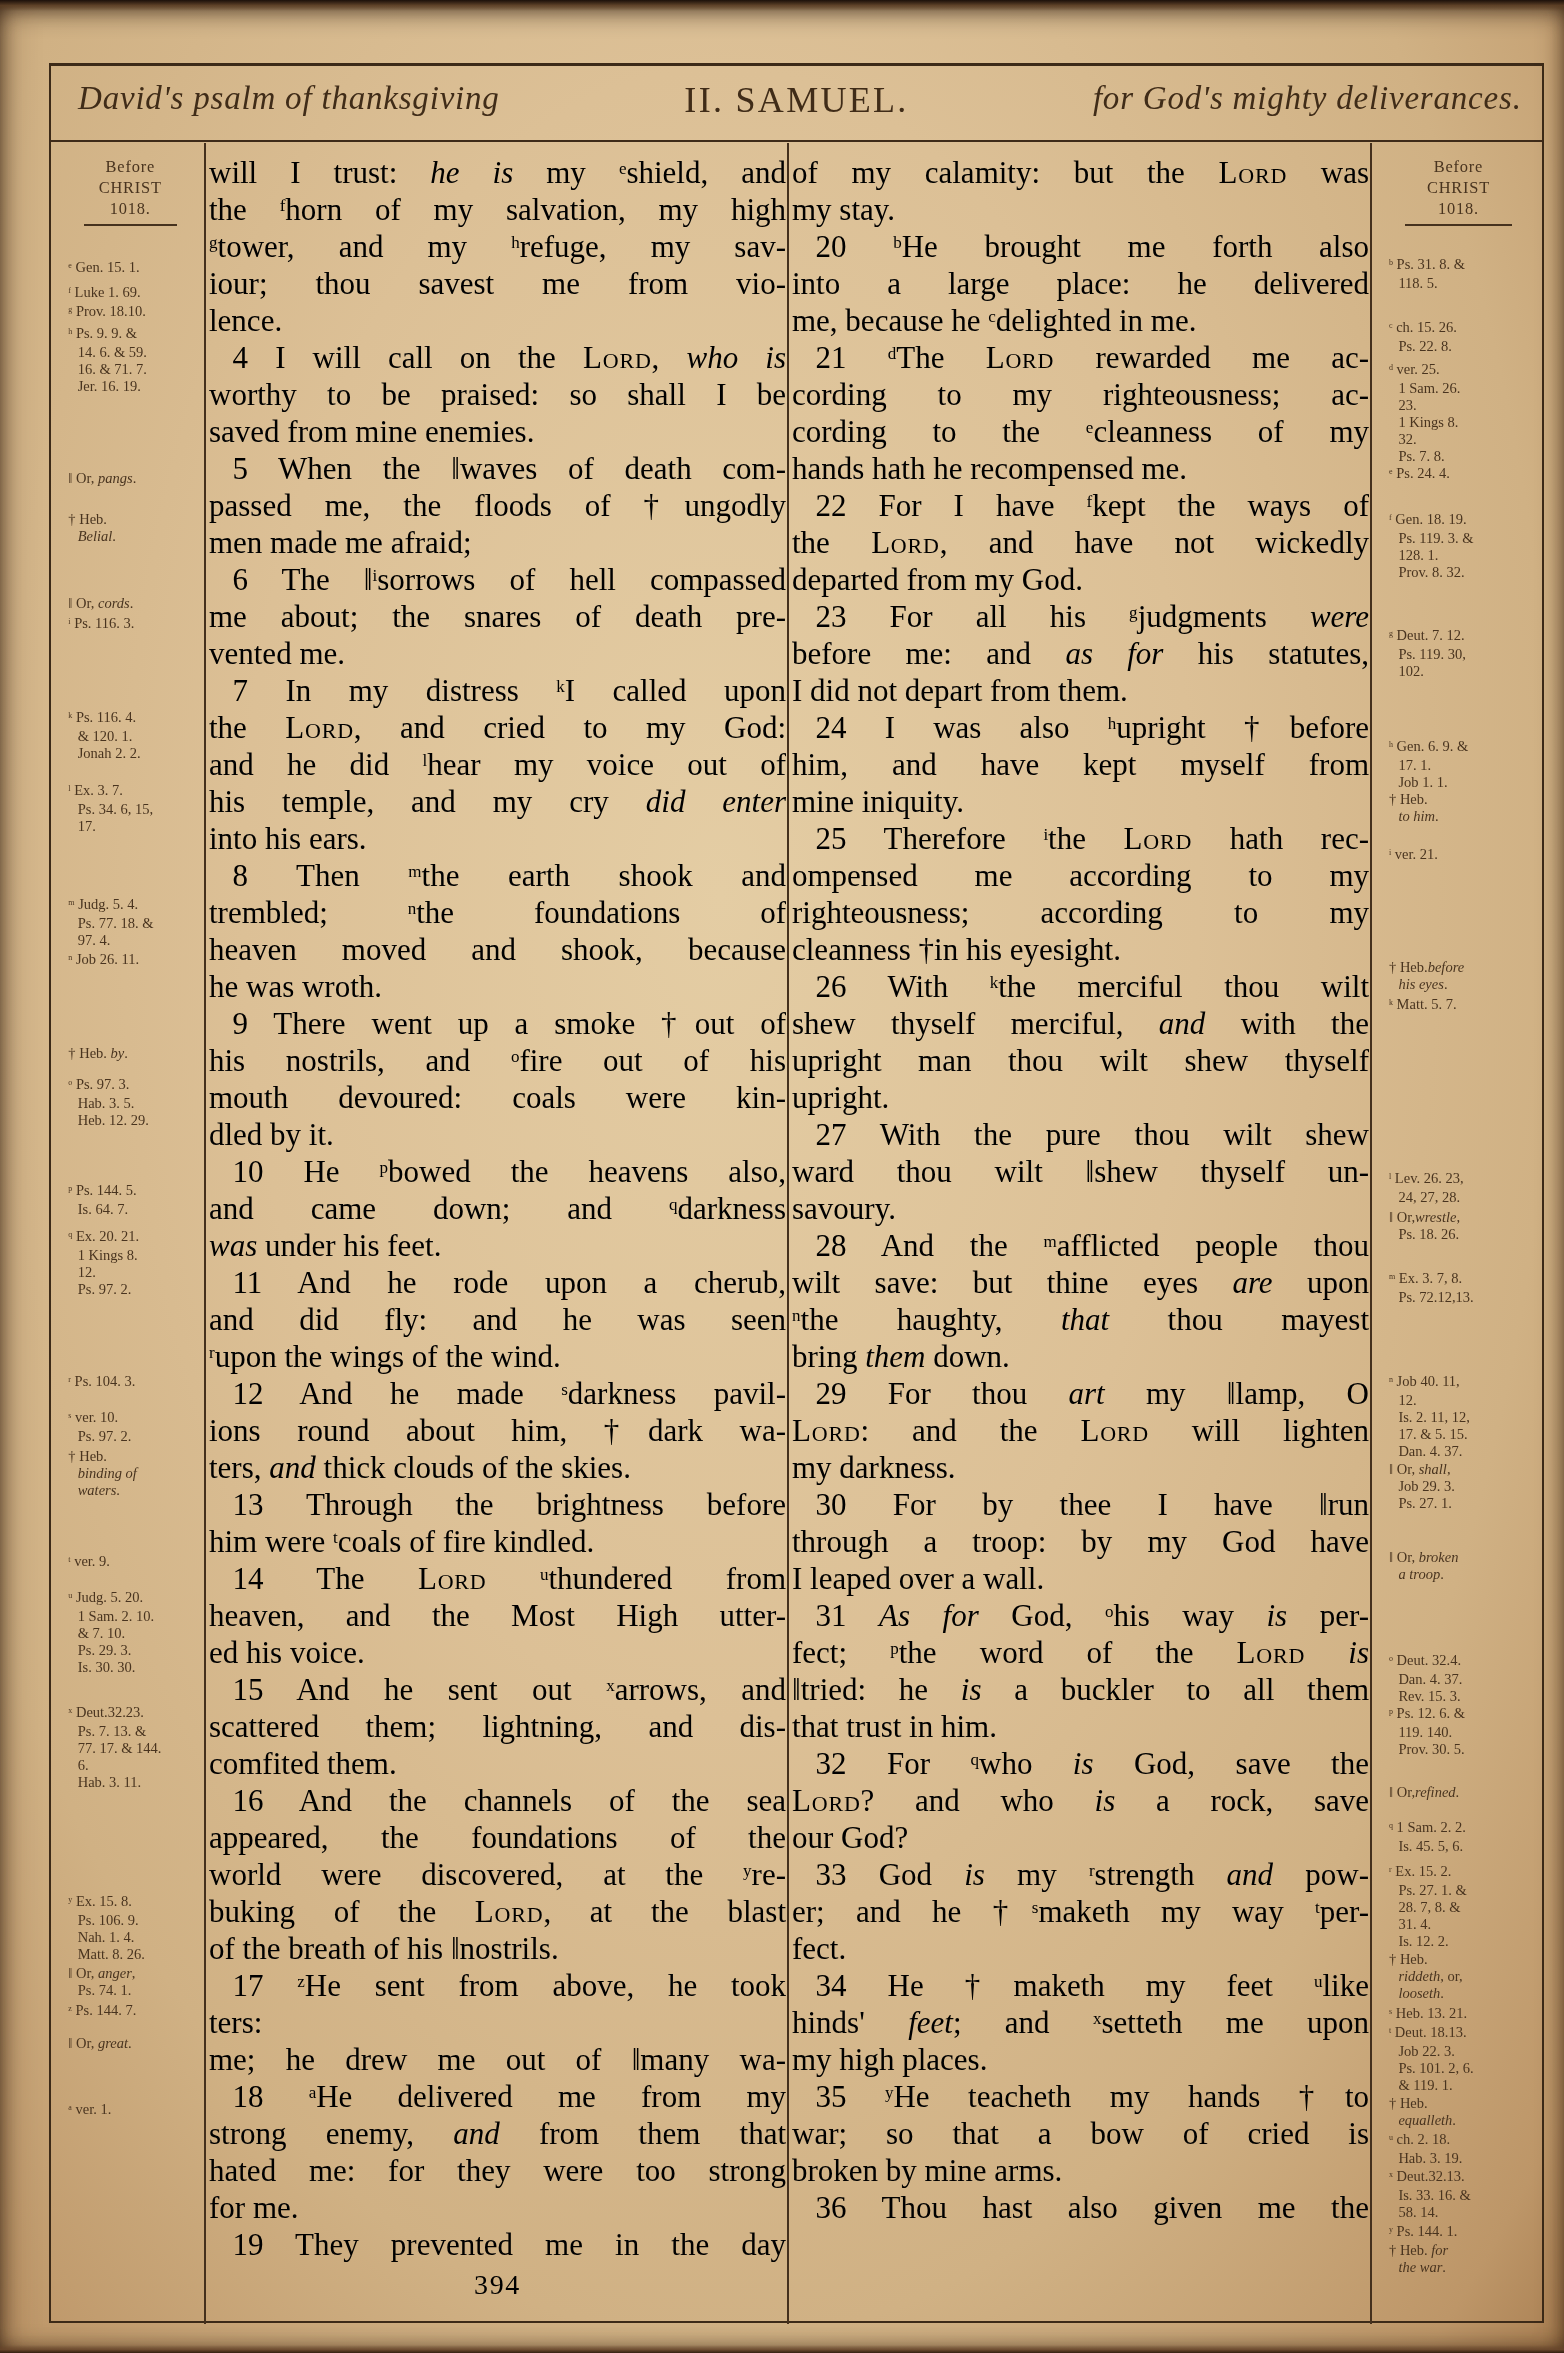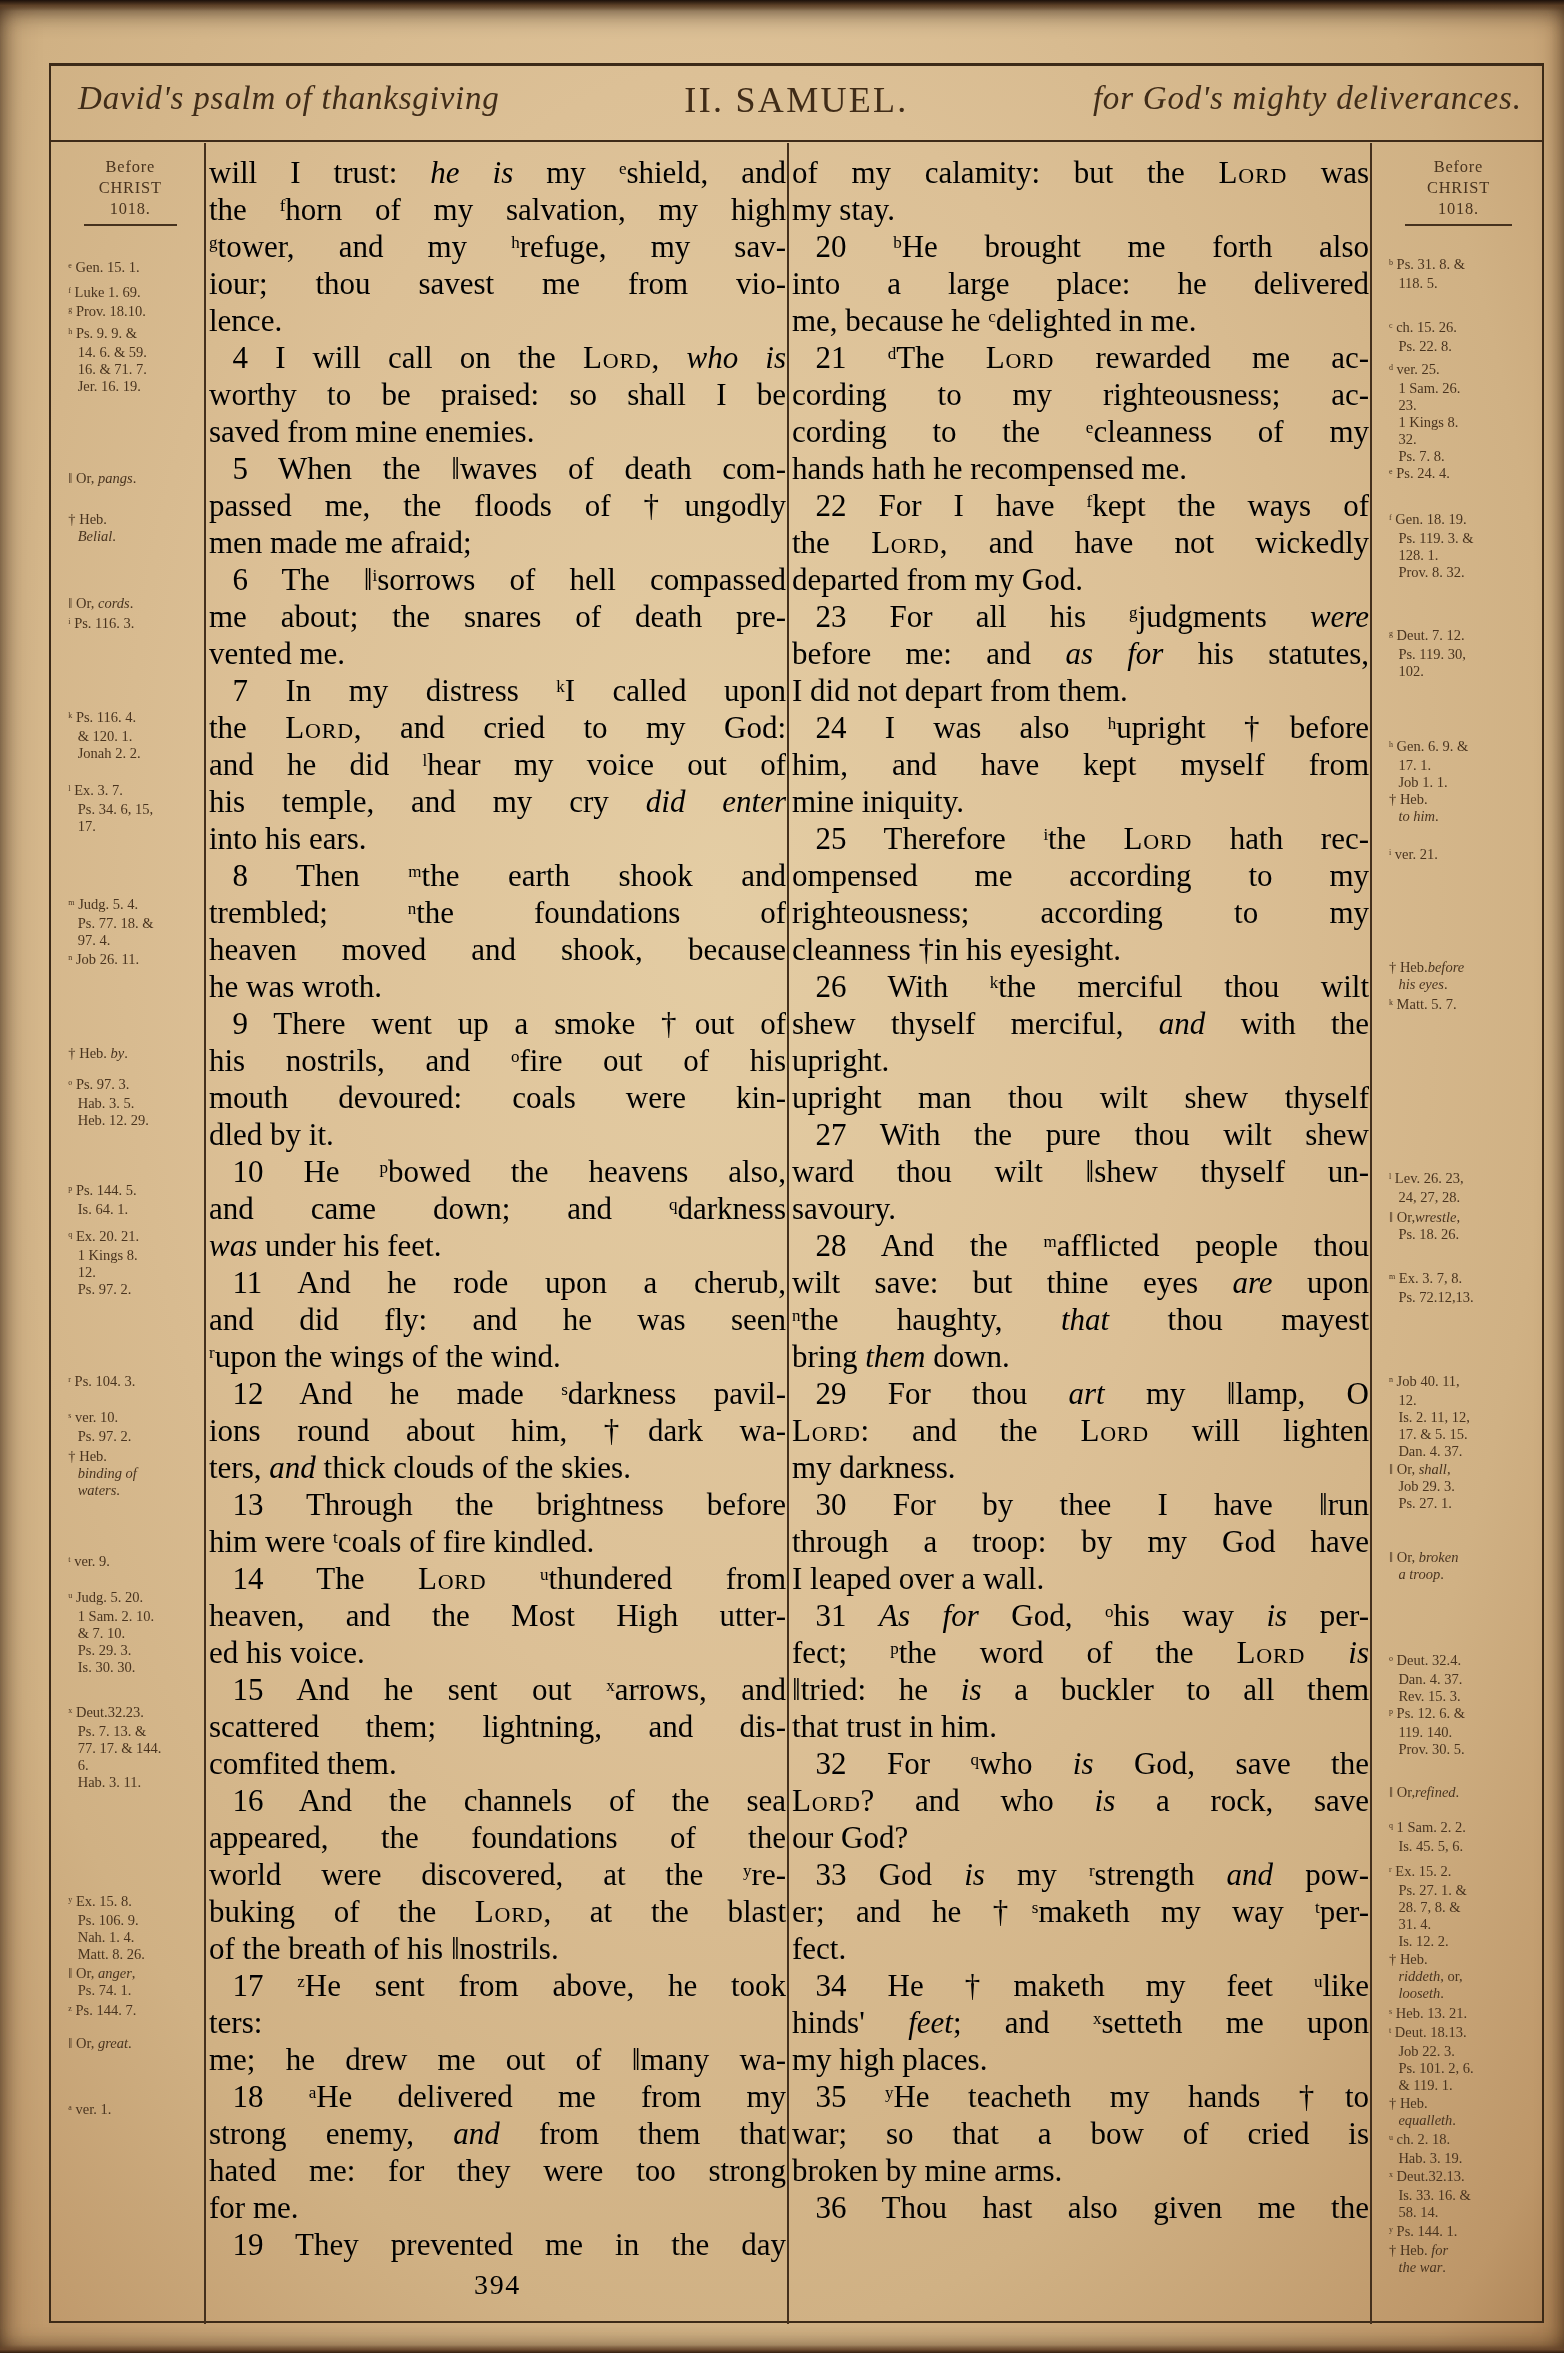--- a/index.html
+++ b/index.html
@@ -137,21 +137,21 @@
         <div class="note" style="top: 902px;">
           <div class="nline">† Heb. <i>by</i>.</div>
         </div>
         <div class="note" style="top: 933px;">
           <div class="nline"><span class="rl">o</span> Ps. 97. 3.</div>
           <div class="nline cont">Hab. 3. 5.</div>
           <div class="nline cont">Heb. 12. 29.</div>
         </div>
         <div class="note" style="top: 1039px;">
           <div class="nline"><span class="rl">p</span> Ps. 144. 5.</div>
-          <div class="nline cont">Is. 64. 1.</div>
+          <div class="nline cont">Is. 64. 7.</div>
         </div>
         <div class="note" style="top: 1085px;">
           <div class="nline"><span class="rl">q</span> Ex. 20. 21.</div>
           <div class="nline cont">1 Kings 8.</div>
           <div class="nline cont">12.</div>
           <div class="nline cont">Ps. 97. 2.</div>
         </div>
         <div class="note" style="top: 1230px;">
           <div class="nline"><span class="rl">r</span> Ps. 104. 3.</div>
         </div>
@@ -279,22 +279,22 @@
         <div class="line last">I did not depart from them.</div>
         <div class="line in">24 I was also <span class="rl">h</span>upright †before</div>
         <div class="line">him, and have kept myself from</div>
         <div class="line last">mine iniquity.</div>
         <div class="line in">25 Therefore <span class="rl">i</span>the <span class="sc">Lord</span> hath rec-</div>
         <div class="line">ompensed me according to my</div>
         <div class="line">righteousness; according to my</div>
         <div class="line last">cleanness †in his eyesight.</div>
         <div class="line in">26 With <span class="rl">k</span>the merciful thou wilt</div>
         <div class="line">shew thyself merciful, <i>and</i> with the</div>
+        <div class="line">upright man thou wilt shew thyself</div>
         <div class="line last">upright.</div>
-        <div class="line">upright man thou wilt shew thyself</div>
         <div class="line in">27 With the pure thou wilt shew</div>
         <div class="line">ward thou wilt ‖shew thyself un-</div>
         <div class="line last">savoury.</div>
         <div class="line in">28 And the <span class="rl">m</span>afflicted people thou</div>
         <div class="line">wilt save: but thine eyes <i>are</i> upon</div>
         <div class="line"><span class="rl">n</span>the haughty, <i>that</i> thou mayest</div>
         <div class="line last">bring <i>them</i> down.</div>
         <div class="line in">29 For thou <i>art</i> my ‖lamp, O</div>
         <div class="line"><span class="sc">Lord</span>: and the <span class="sc">Lord</span> will lighten</div>
         <div class="line last">my darkness.</div>

